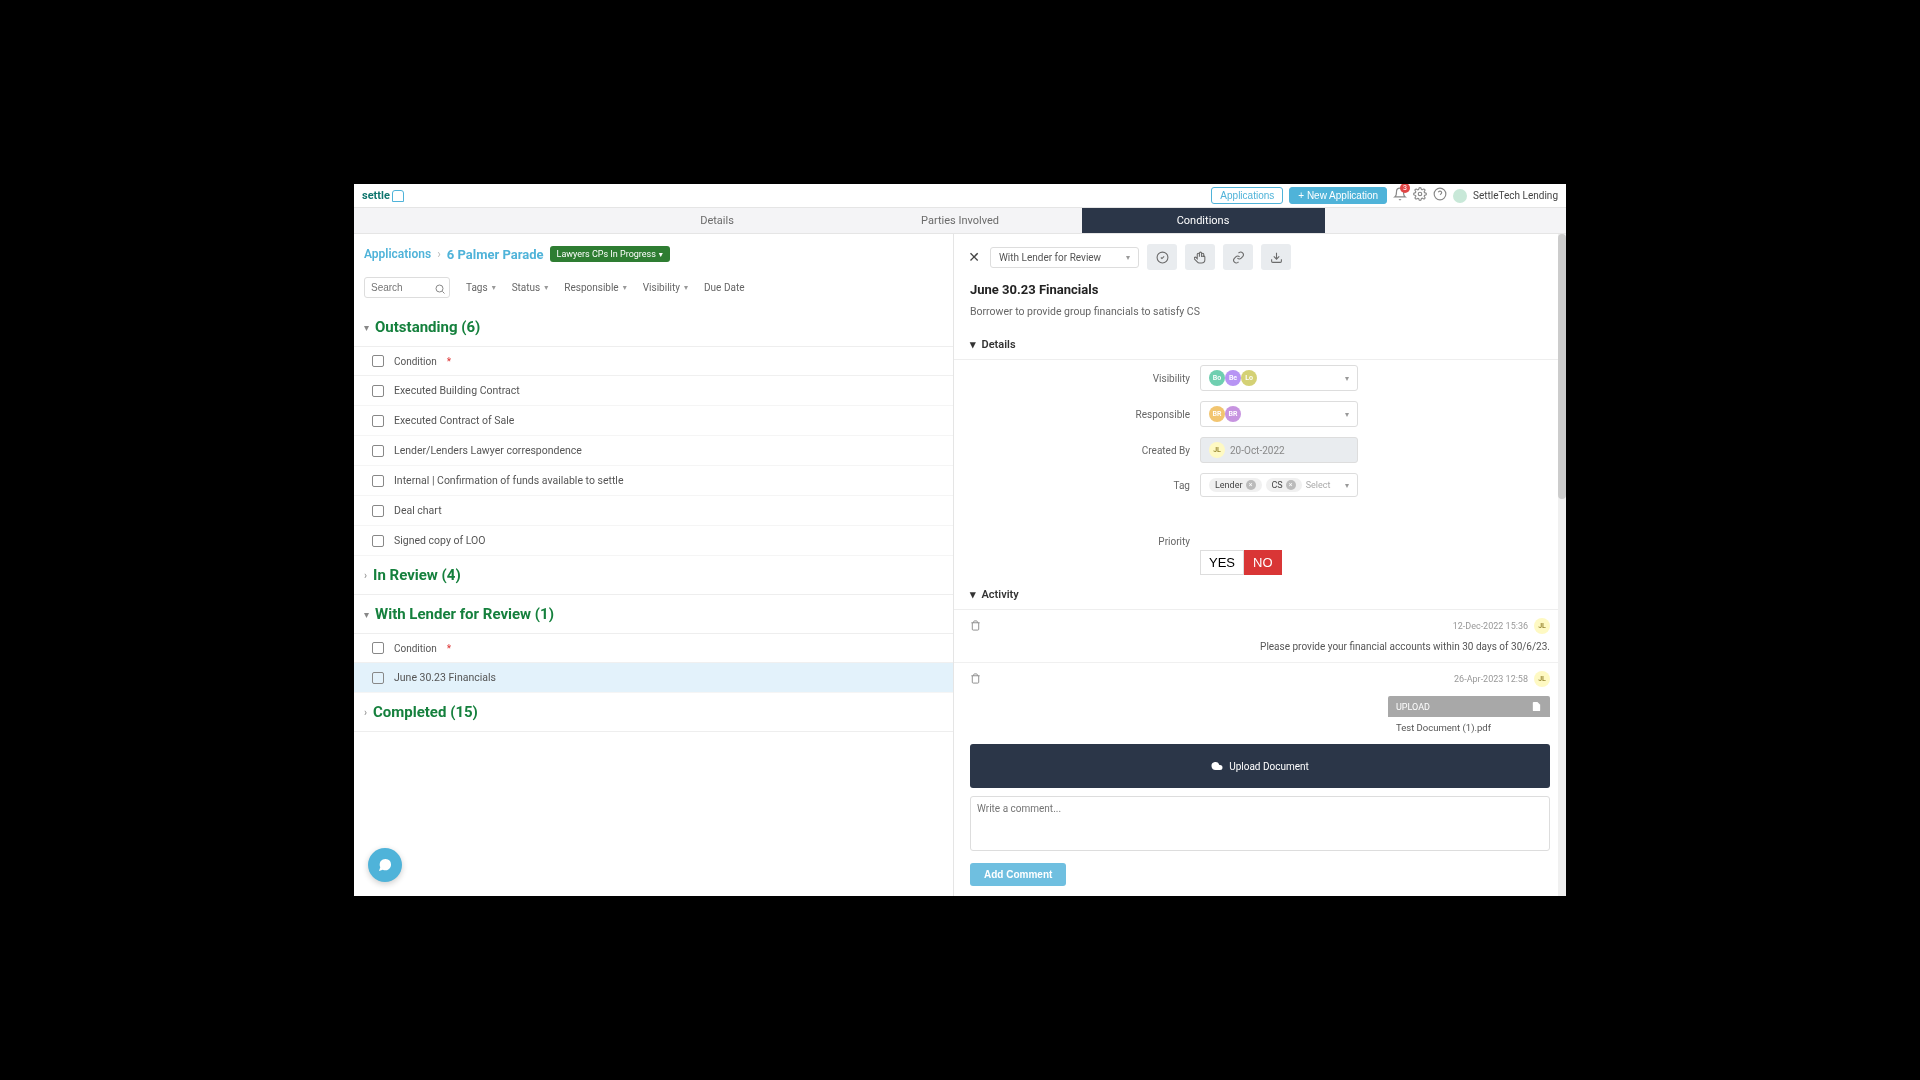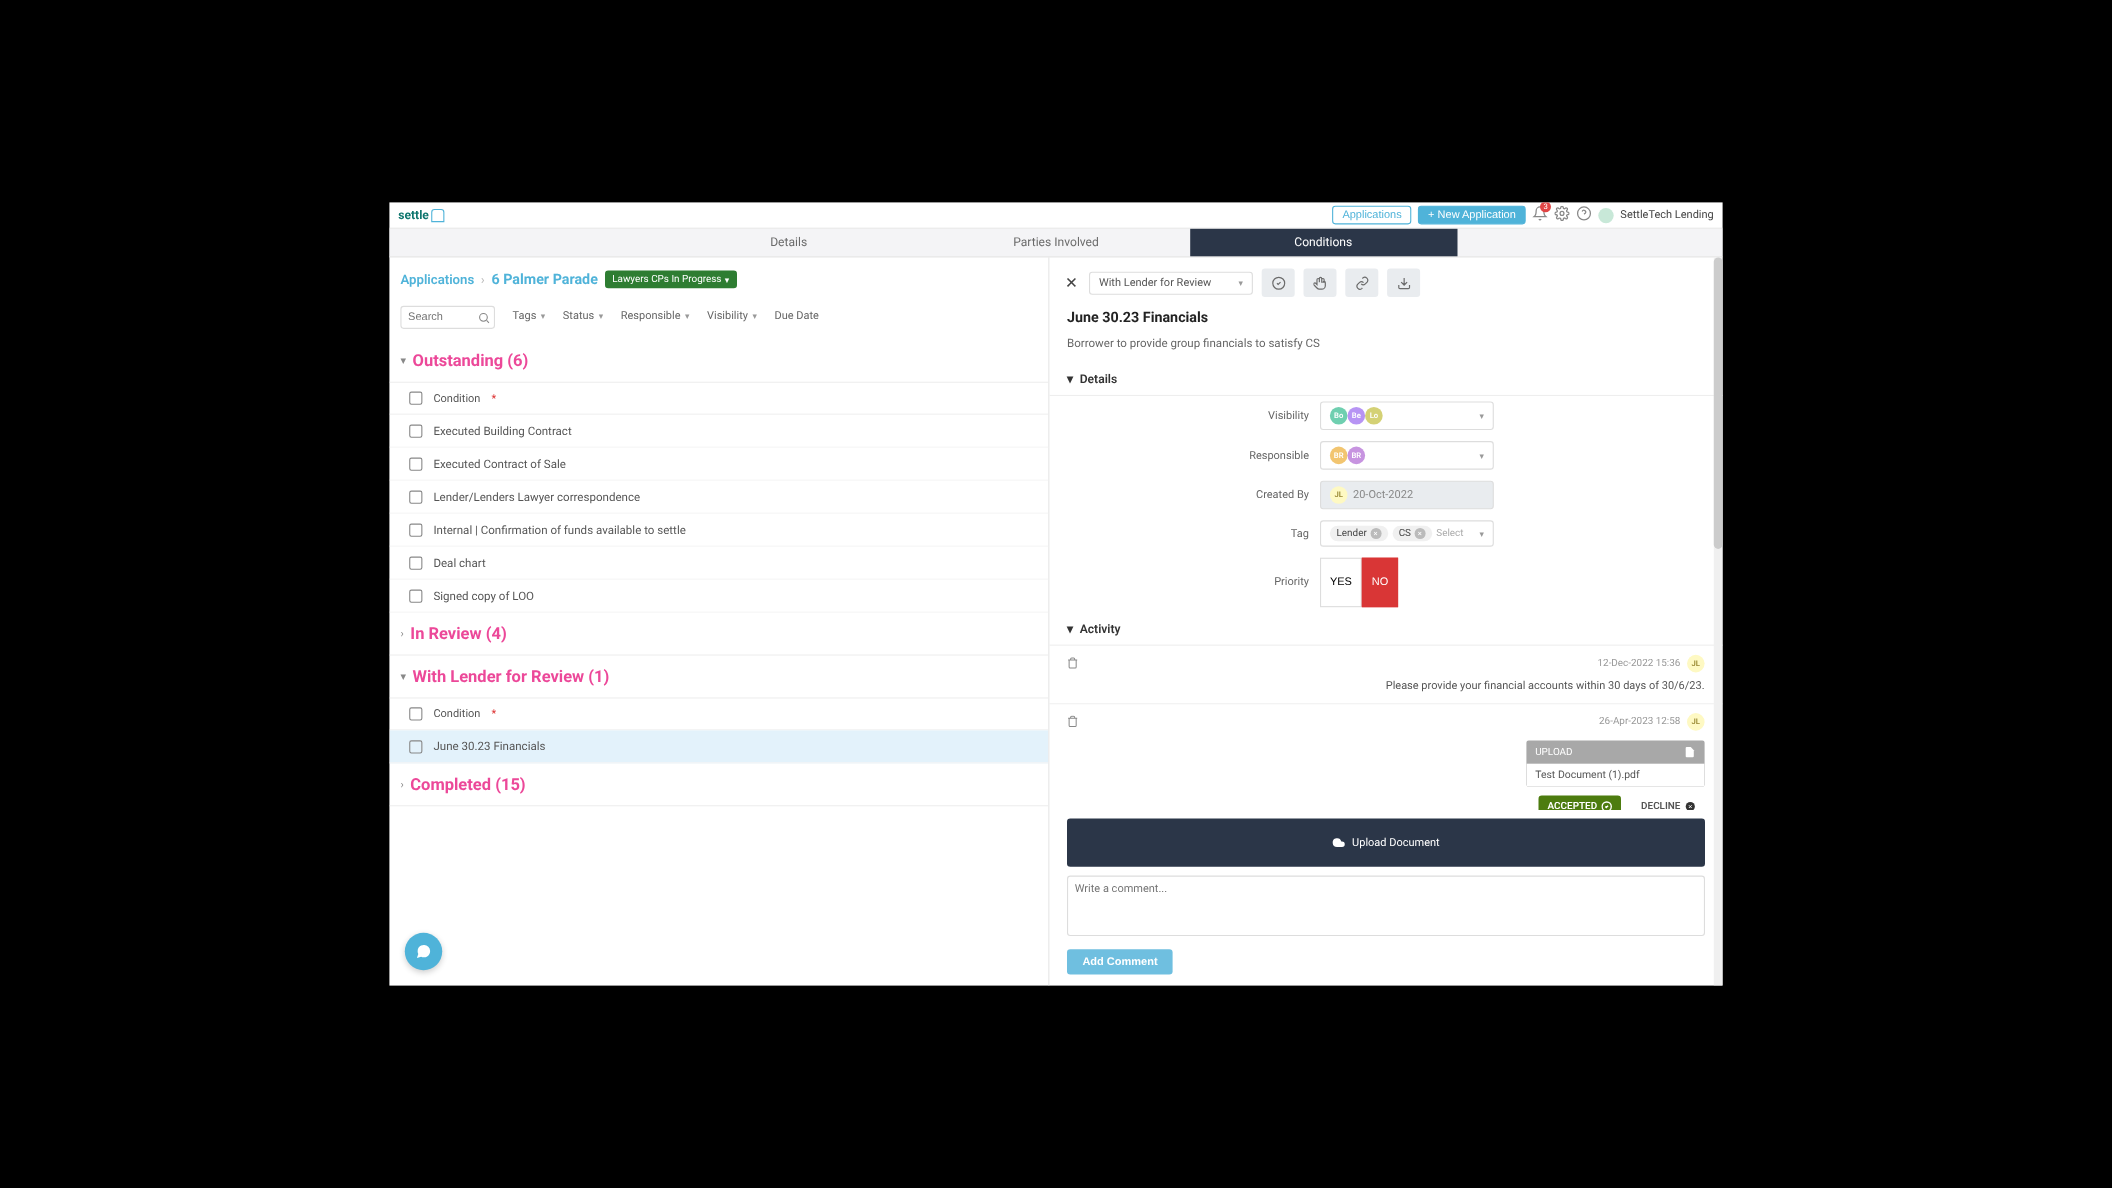--- a/index.html
+++ b/index.html
@@ -30,21 +30,21 @@
 .status-pill { background: #2e7d32; color: #fff; font-size: 9px; padding: 3px 7px; border-radius: 3px; display: flex; align-items: center; gap: 3px; }
 .pill-chevron { font-size: 8px; }
 .filter-row { display: flex; align-items: center; gap: 16px; padding: 6px 10px 10px; }
 .search-box { position: relative; width: 86px; }
 .search-box input { width: 100%; border: 1px solid #ddd; border-radius: 3px; font-size: 10px; padding: 4px 22px 4px 6px; }
 .search-box .sicon { position: absolute; right: 4px; top: 4px; }
 .filter-dd { font-size: 10px; color: #666; display: flex; align-items: center; gap: 4px; cursor: pointer; }
 .fd-chev { font-size: 8px; color: #999; }
 .section-h { display: flex; align-items: center; gap: 6px; padding: 10px 14px 10px 10px; border-bottom: 1px solid #eee; cursor: pointer; }
 .section-h .sh-chev { font-size: 10px; color: #888; }
-.section-h .sh-title { font-weight: 700; color: #ec4899; font-size: 15px; }
+.section-h .sh-title { font-weight: 700; color: #15803d; font-size: 15px; }
 .cond-header-row { display: flex; align-items: center; gap: 10px; padding: 8px 18px; font-size: 10px; color: #555; border-bottom: 1px solid #f0f0f0; }
 .cond-header-row .req { color: #d33; }
 .cond-row { display: flex; align-items: center; gap: 10px; padding: 8px 18px; font-size: 10.5px; color: #555; border-bottom: 1px solid #f5f5f5; cursor: pointer; }
 .cond-row.selected { background: #e3f2fb; }
 .chk { width: 12px; height: 12px; border: 1.5px solid #888; border-radius: 2px; flex-shrink: 0; }
 .right-toolbar { display: flex; align-items: center; gap: 8px; padding: 10px 12px 8px; }
 .close-x { width: 16px; height: 16px; display: flex; align-items: center; justify-content: center; cursor: pointer; color: #444; font-size: 14px; }
 .status-dd { border: 1px solid #ddd; border-radius: 3px; padding: 4px 8px; font-size: 10px; color: #555; display: flex; align-items: center; gap: 8px; width: 149px; justify-content: space-between; cursor: pointer; }
 .icon-btn { width: 30px; height: 26px; background: #e9ecef; border-radius: 3px; display: flex; align-items: center; justify-content: center; cursor: pointer; }
 .icon-btn svg { width: 13px; height: 13px; stroke: #6b6b6b; fill: none; }
@@ -55,21 +55,21 @@
 .form-label { width: 220px; text-align: right; font-size: 10px; color: #666; }
 .form-label .req { color: #d33; }
 .form-input { border: 1px solid #ddd; border-radius: 3px; padding: 4px 8px; font-size: 10px; color: #444; width: 158px; display: flex; align-items: center; justify-content: space-between; }
 .form-input.disabled { background: #e9ecef; color: #888; }
 .avatar-chip { width: 16px; height: 16px; border-radius: 50%; font-size: 7px; display: flex; align-items: center; justify-content: center; color: #fff; font-weight: 600; }
 .av-bo { background: #6fcfb0; } .av-be { background: #b794f4; } .av-lo { background: #d4d175; }
 .av-br1 { background: #f2c570; } .av-br2 { background: #c794e0; }
 .av-jl { background: #fef9c3; color: #998833; }
 .tag-chip { background: #f0f0f0; border-radius: 10px; font-size: 9px; padding: 2px 6px; display: flex; align-items: center; gap: 3px; }
 .tag-x { width: 10px; height: 10px; border-radius: 50%; background: #bbb; color: #fff; font-size: 7px; display: flex; align-items: center; justify-content: center; }
-.yn-btn { border: 1px solid #ddd; font-size: 10px; padding: 16px 8px; background: #fff; }
+.yn-btn { border: 1px solid #ddd; font-size: 13px; padding: 4px 8px; background: #fff; margin-top: 43px; }
 .yn-btn.active { background: #d93636; color: #fff; border-color: #d93636; }
 .activity-scroll { flex: 1; overflow-y: auto; position: relative; }
 .activity-item { padding: 6px 16px 10px; border-bottom: 1px solid #f0f0f0; }
 .ai-top { display: flex; align-items: center; justify-content: space-between; }
 .trash-i svg { width: 11px; height: 11px; stroke: #888; fill: none; }
 .ai-ts { font-size: 9px; color: #999; display: flex; align-items: center; gap: 6px; }
 .ai-msg { text-align: right; font-size: 10px; color: #555; padding: 6px 0 0; }
 .upload-card { margin-top: 8px; background: #a8a8a8; border-radius: 2px; overflow: hidden; width: 162px; margin-left: auto; }
 .uc-head { display: flex; align-items: center; justify-content: space-between; font-size: 9px; color: #fff; padding: 5px 8px; }
 .uc-body { background: #fff; font-size: 9.5px; color: #555; padding: 5px 8px; }

